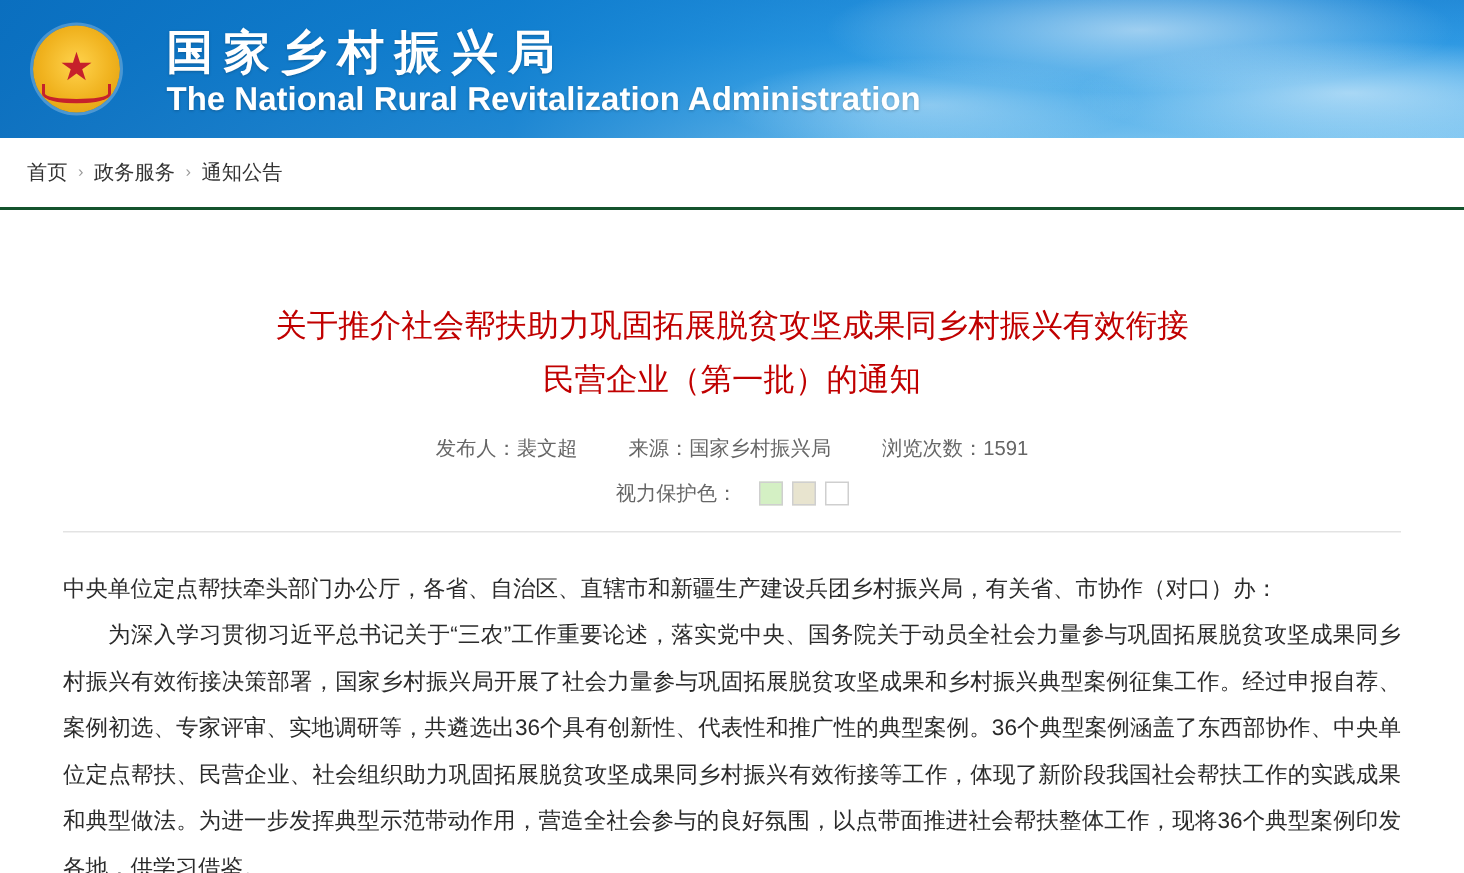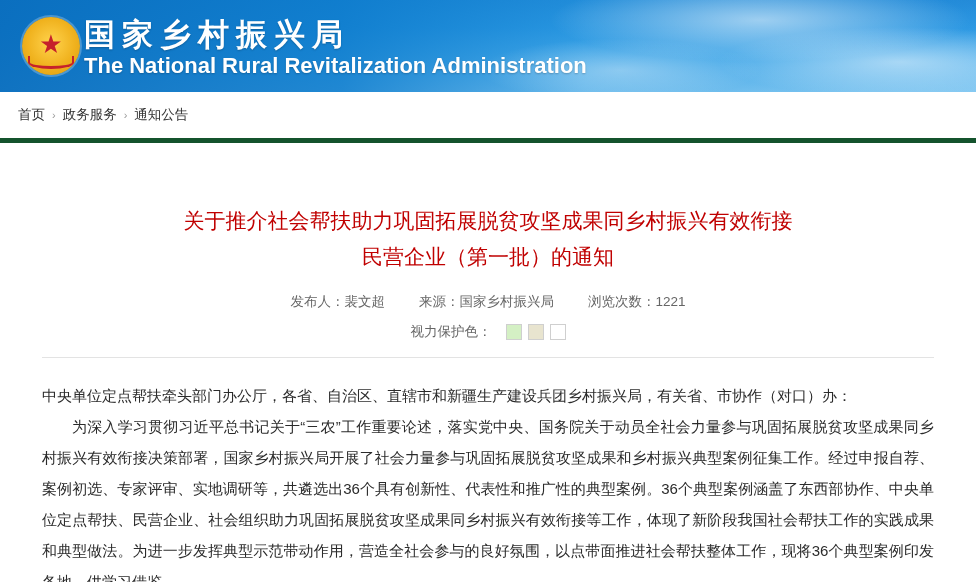--- a/index.html
+++ b/index.html
@@ -57,21 +57,21 @@
     right: 6px;
     bottom: 6px;
     height: 10px;
     border-radius: 0 0 50% 50%;
     border-bottom: 3px solid #c6212b;
     border-left: 2px solid #c6212b;
     border-right: 2px solid #c6212b;
   }
   .banner-text {
     position: absolute;
-    left: 84px;
+    left: 111px;
     top: 16px;
     color: #ffffff;
   }
   .banner-title-cn {
     font-size: 31px;
     font-weight: bold;
     letter-spacing: 7px;
     line-height: 38px;
     text-shadow: 0 1px 2px rgba(0,0,0,0.22);
   }
@@ -85,21 +85,21 @@
 
   
   .breadcrumb {
     height: 46px;
     display: flex;
     align-items: center;
     padding-left: 18px;
     font-size: 13.5px;
     color: #333;
     background: #fff;
-    border-bottom: 5px solid #14532d;
+    border-bottom: 2px solid #14532d;
   }
   .breadcrumb a {
     color: #333;
     text-decoration: none;
   }
   .breadcrumb .sep {
     margin: 0 7px;
     color: #9a9a9a;
     font-size: 11px;
   }
@@ -191,21 +191,21 @@
 
 <div class="page">
   <h1 class="article-title">
     <span>关于推介社会帮扶助力巩固拓展脱贫攻坚成果同乡村振兴有效衔接</span>
     <span class="line2">民营企业（第一批）的通知</span>
   </h1>
 
   <div class="meta">
     <span>发布人：裴文超</span>
     <span>来源：国家乡村振兴局</span>
-    <span>浏览次数：1221</span>
+    <span>浏览次数：1591</span>
   </div>
 
   <div class="eye-row">
     <span>视力保护色：</span>
     <span class="eye-swatches">
       <i class="swatch" style="background:#d4f0c4"></i>
       <i class="swatch" style="background:#e8e4cf"></i>
       <i class="swatch" style="background:#ffffff"></i>
     </span>
   </div>

